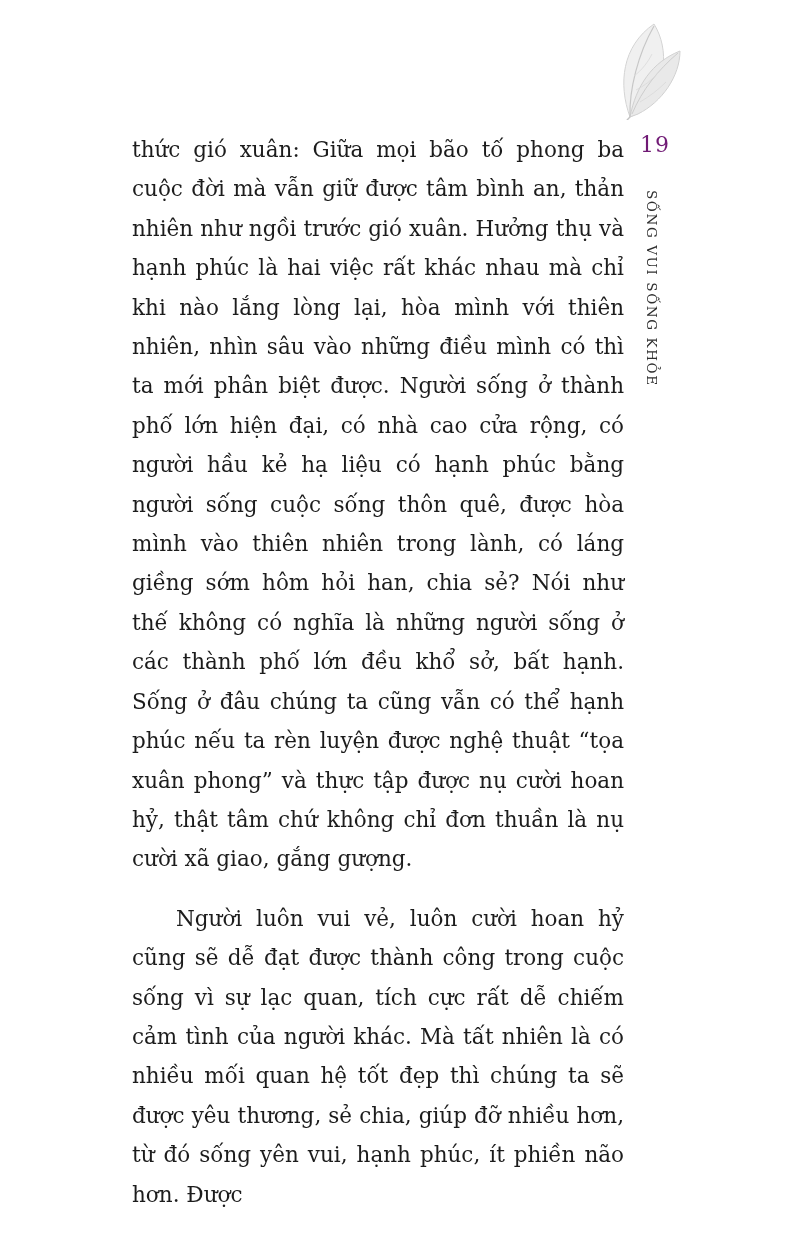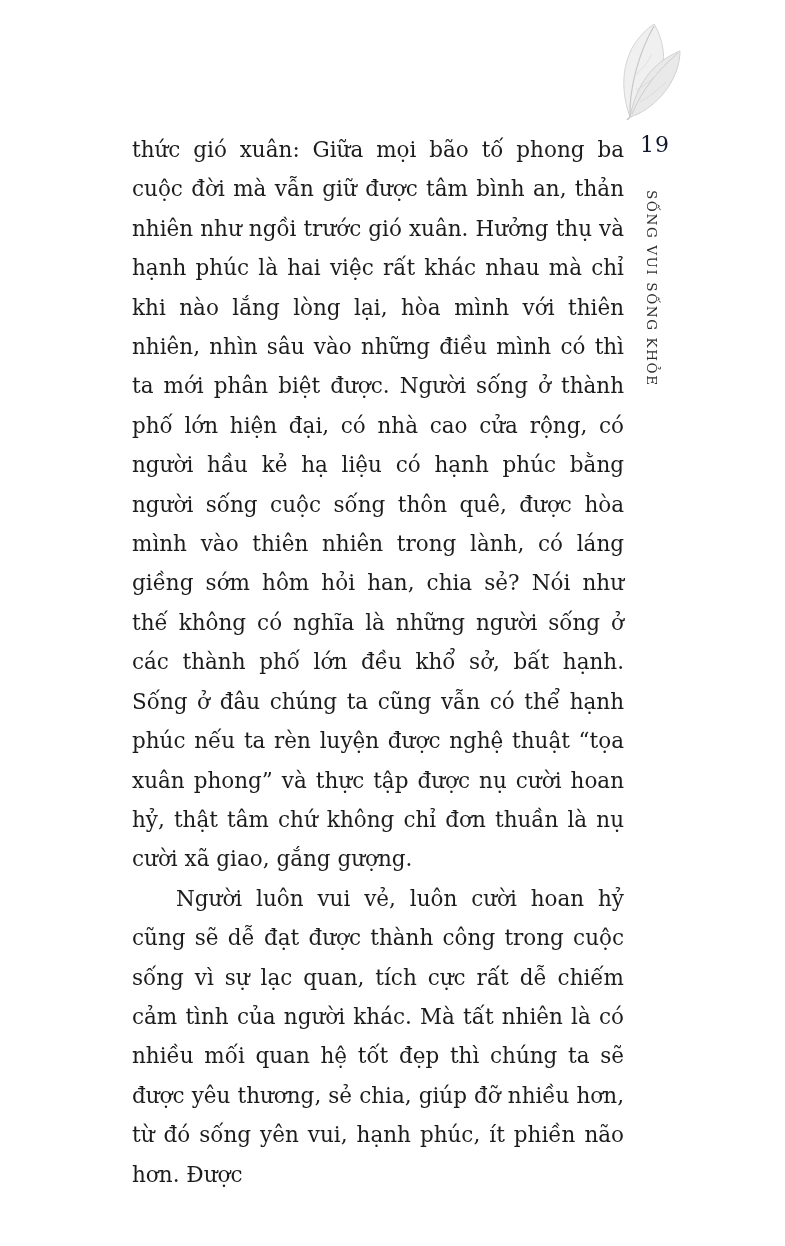--- a/index.html
+++ b/index.html
@@ -19,21 +19,21 @@
     top: 20px;
     width: 105px;
     height: 100px;
     opacity: 0.9;
   }
   .page-number {
     position: absolute;
     left: 640px;
     top: 132px;
     font-size: 22px;
-    color: #0f172a;
+    color: #701a75;
     letter-spacing: 1px;
   }
   .running-title {
     position: absolute;
     left: 644px;
     top: 190px;
     height: 260px;
     writing-mode: vertical-rl;
     text-orientation: mixed;
     font-size: 13.5px;
@@ -45,21 +45,21 @@
     position: absolute;
     left: 132px;
     top: 130px;
     width: 492px;
     font-size: 21.5px;
     line-height: 39.4px;
     text-align: justify;
     text-justify: inter-word;
   }
   .text-block p[data-name="paragraph-2"] {
-    margin-top: 0;
+    margin-top: 20px;
     text-indent: 44px;
   }
 </style>
 </head>
 <body>
 
 <div class="page" data-name="book-page">
 
   <div class="leaf-decoration" data-name="leaf-decoration-icon">
     <svg width="105" height="100" viewBox="0 0 105 100" xmlns="http://www.w3.org/2000/svg">

